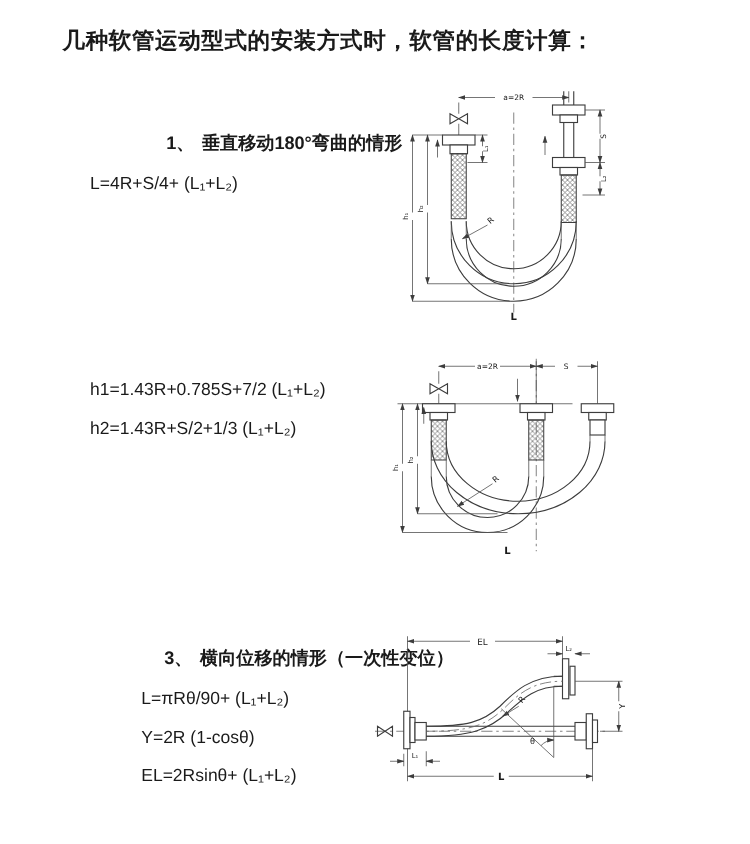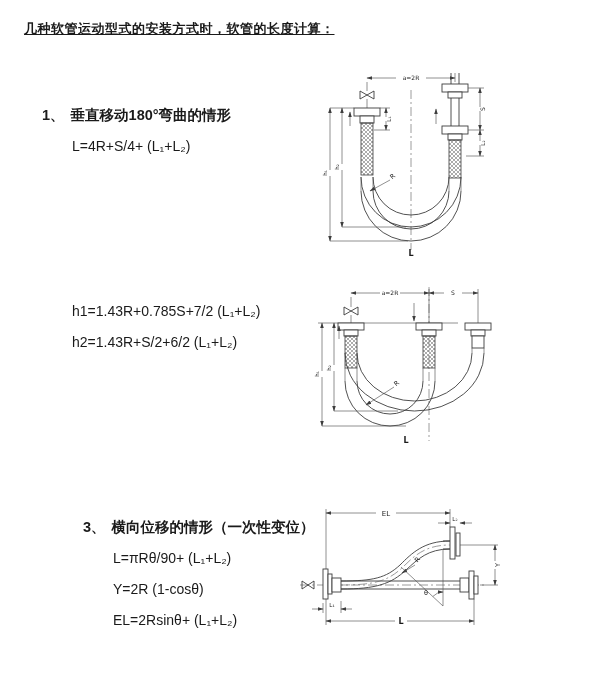--- a/index.html
+++ b/index.html
@@ -1,24 +1,24 @@
 <!DOCTYPE html>
 <html><head>
 <meta charset="utf-8">
 <style>
   html,body{margin:0;padding:0;}
   body{
     width:600px;height:675px;background:#ffffff;position:relative;overflow:hidden;
     font-family:"Liberation Sans","DejaVu Sans",sans-serif;color:#1a1a1a;
   }
   .title{
-    position:absolute;left:24px;top:20px;font-size:13px;font-weight:700;letter-spacing:0.5px;text-decoration:underline;
+    position:absolute;left:50px;top:20px;font-size:18px;font-weight:700;letter-spacing:0.5px;
   }
   .sec{position:absolute;left:42px;width:280px;}
-  .sec-head{font-size:14.5px;font-weight:700;line-height:31px;white-space:nowrap;}
+  .sec-head{font-size:14.5px;font-weight:700;line-height:31px;white-space:nowrap;text-align:right;}
   .sec-head .num{margin-right:6px;}
   .fline{font-size:14px;line-height:31px;margin-left:30px;white-space:nowrap;}
   .diag{position:absolute;}
   .dln{stroke:#3d3d3d;stroke-width:0.9;fill:none;}
   .dthin{stroke:#555;stroke-width:0.65;fill:none;}
   .dcl{stroke:#666;stroke-width:0.65;fill:none;stroke-dasharray:9 3 2 3;}
   .dbraid{fill:url(#braid);stroke:#3d3d3d;stroke-width:0.8;}
   .dflange{fill:#fff;stroke:#3d3d3d;stroke-width:0.9;}
   .dtxt{font-family:"DejaVu Sans",sans-serif;fill:#1a1a1a;}
   .t7{font-size:7px;} .t6{font-size:6px;} .t55{font-size:5.5px;} .t8{font-size:8px;font-weight:bold;} .t65{font-size:6.5px;}
@@ -43,21 +43,21 @@
 
 <div class="sec" id="s1">
   <div class="sec-head">
     <span class="num">1、</span><span>垂直移动180°弯曲的情形</span>
   </div>
   <div class="fline">L=4R+S/4+ (L₁+L₂)</div>
 </div>
 
 <div class="sec" id="s2">
   <div class="fline">h1=1.43R+0.785S+7/2 (L₁+L₂)</div>
-  <div class="fline">h2=1.43R+S/2+6/2 (L₁+L₂)</div>
+  <div class="fline">h2=1.43R+S/2+1/3 (L₁+L₂)</div>
 </div>
 
 <div class="sec" id="s3">
   <div class="sec-head">
     <span class="num">3、</span><span>横向位移的情形（一次性变位）</span>
   </div>
   <div class="fline">L=πRθ/90+ (L₁+L₂)</div>
   <div class="fline">Y=2R (1-cosθ)</div>
   <div class="fline">EL=2Rsinθ+ (L₁+L₂)</div>
 </div>

